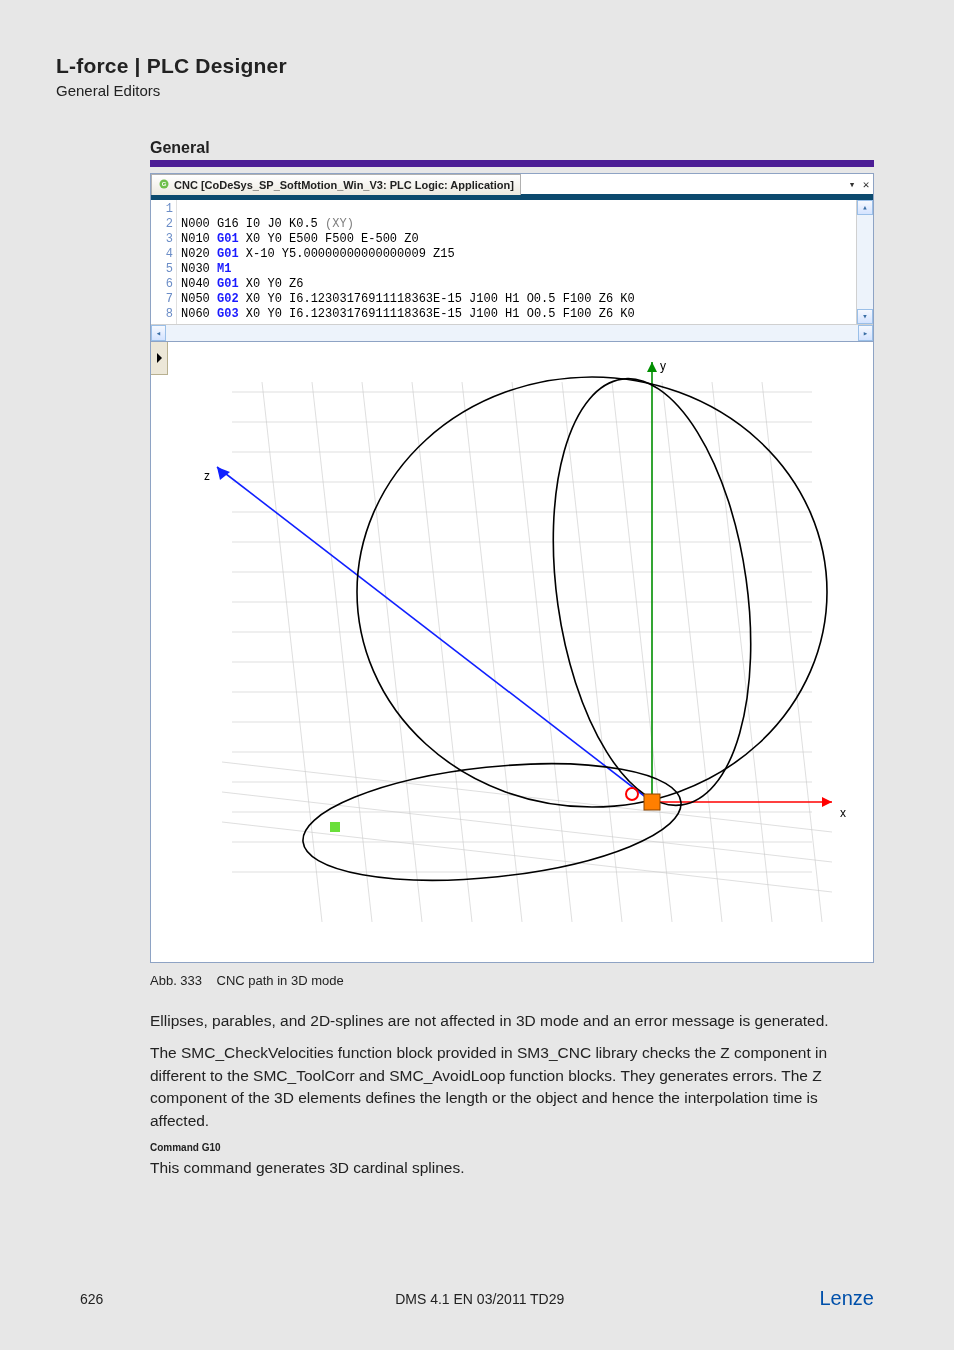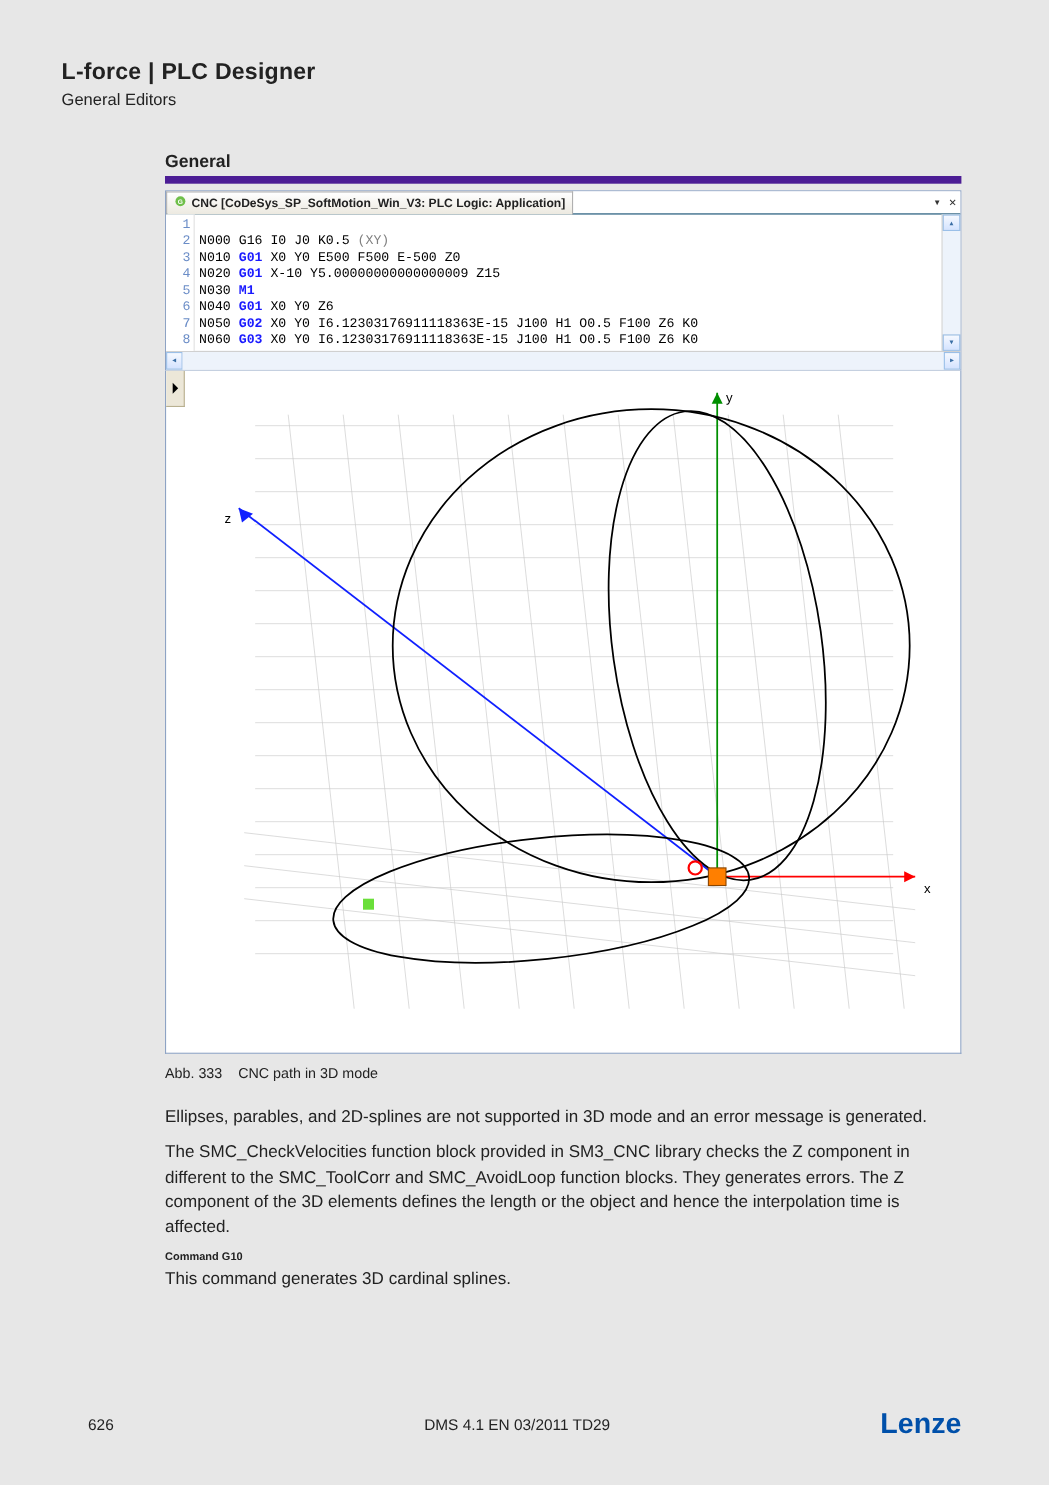--- a/index.html
+++ b/index.html
@@ -2,21 +2,21 @@
 <html><head>
 <meta charset="utf-8">
 <style>
   html,body{margin:0;padding:0;background:#e7e7e7;font-family:"Segoe UI",Arial,sans-serif;color:#222;}
   .page{width:954px;min-height:1350px;margin:0 auto;background:#e7e7e7;position:relative;box-sizing:border-box;padding:54px 80px 60px 56px;}
   .hdr-title{font-weight:700;font-size:21px;margin-bottom:4px;letter-spacing:0.2px;}
   .hdr-sub{font-size:15px;margin-bottom:40px;}
   .content{margin-left:94px;}
   .sec-heading{font-weight:700;font-size:16px;border-bottom:7px solid #4c1d95;padding-bottom:3px;margin-bottom:6px;}
   .ide-box{background:#fff;border:1px solid #8ea3c4;font-family:Consolas,"Courier New",monospace;font-size:12px;position:relative;}
-  .tab-bar{display:flex;align-items:center;height:20px;background:#fff;border-bottom:1px solid #0c4a6e;}
+  .tab-bar{display:flex;align-items:center;height:20px;background:#fff;border-bottom:6px solid #0c4a6e;}
   .tab{display:flex;align-items:center;gap:4px;padding:1px 6px;border:1px solid #b0b0b0;border-bottom:none;background:linear-gradient(#fff,#ece9e0);height:18px;font-size:11px;font-family:"Segoe UI",Arial,sans-serif;font-weight:700;}
   .tab svg{width:12px;height:12px;}
   .tab-spacer{flex:1;}
   .tab-ctrl{width:14px;text-align:center;font-size:11px;color:#333;cursor:default;}
   .code-area{display:flex;}
   .gutter{background:#fff;border-right:1px solid #e0e0e0;color:#6b8dc7;text-align:right;padding:2px 3px 2px 6px;line-height:15px;min-width:16px;}
   .code-lines{padding:2px 4px;line-height:15px;white-space:pre;flex:1;color:#000;}
   .kw{color:#1a1aff;font-weight:700;}
   .grey{color:#808080;}
   .vscroll{width:16px;background:#efefef;border-left:1px solid #d0d0d0;position:relative;}
@@ -27,21 +27,21 @@
   .hscroll .track{flex:1;background:#edf3fb;}
   .graphic-pane{height:620px;background:#fff;border:1px solid #8ea3c4;border-top:none;position:relative;overflow:hidden;}
   .panel-tab{position:absolute;left:0;top:0;width:16px;height:32px;background:#ece7d8;border-right:1px solid #b8b090;border-bottom:1px solid #b8b090;display:flex;align-items:center;justify-content:center;}
   .panel-tab::after{content:"";border-left:5px solid #000;border-top:5px solid transparent;border-bottom:5px solid transparent;}
   .caption{font-size:13px;margin:10px 0 22px 0;}
   .para{font-size:15.5px;line-height:1.45;margin:0 0 10px 0;}
   .sub-heading{font-weight:700;font-size:10px;margin:8px 0 4px 0;}
   .footer{position:absolute;left:0;right:0;bottom:40px;display:flex;align-items:center;justify-content:space-between;padding:0 80px;font-size:14px;}
   .footer .pg{width:60px;}
   .footer .ctr{flex:1;text-align:center;}
-  .logo{font-weight:700;font-size:26px;color:#0050aa;font-family:Arial,sans-serif;text-align:center;}
+  .logo{font-weight:400;font-size:20px;color:#0050aa;font-family:Arial,sans-serif;text-align:center;}
 </style>
 </head>
 <body>
 
 <div class="page">
   <div class="hdr-title">L-force | PLC Designer</div>
   <div class="hdr-sub">General Editors</div>
 
   <div class="content">
     <div class="sec-heading">General</div>
@@ -145,21 +145,21 @@
         <rect x="452" y="452" width="16" height="16" fill="#ff7f00" stroke="#8a4500"></rect>
         <circle cx="440" cy="452" r="6" fill="none" stroke="#ff0000" stroke-width="2"></circle>
         <rect x="138" y="480" width="10" height="10" fill="#6adf3a"></rect>
       </svg>
     </div>
 
     <div class="caption">
       <span>Abb. 333</span>&nbsp;&nbsp;&nbsp;&nbsp;<span>CNC path in 3D mode</span>
     </div>
 
-    <p class="para">Ellipses, parables, and 2D-splines are not supported in 3D mode and an error message is generated.</p>
+    <p class="para">Ellipses, parables, and 2D-splines are not affected in 3D mode and an error message is generated.</p>
     <p class="para">The SMC_CheckVelocities function block provided in SM3_CNC library checks the Z component in different to the SMC_ToolCorr and SMC_AvoidLoop function blocks. They generates errors. The Z component of the 3D elements defines the length or the object and hence the interpolation time is affected.</p>
     <div class="sub-heading">Command G10</div>
     <p class="para">This command generates 3D cardinal splines.</p>
   </div>
 
   <div class="footer">
     <span class="pg">626</span>
     <span class="ctr">DMS 4.1 EN 03/2011 TD29</span>
     <span class="logo">Lenze</span>
   </div>

